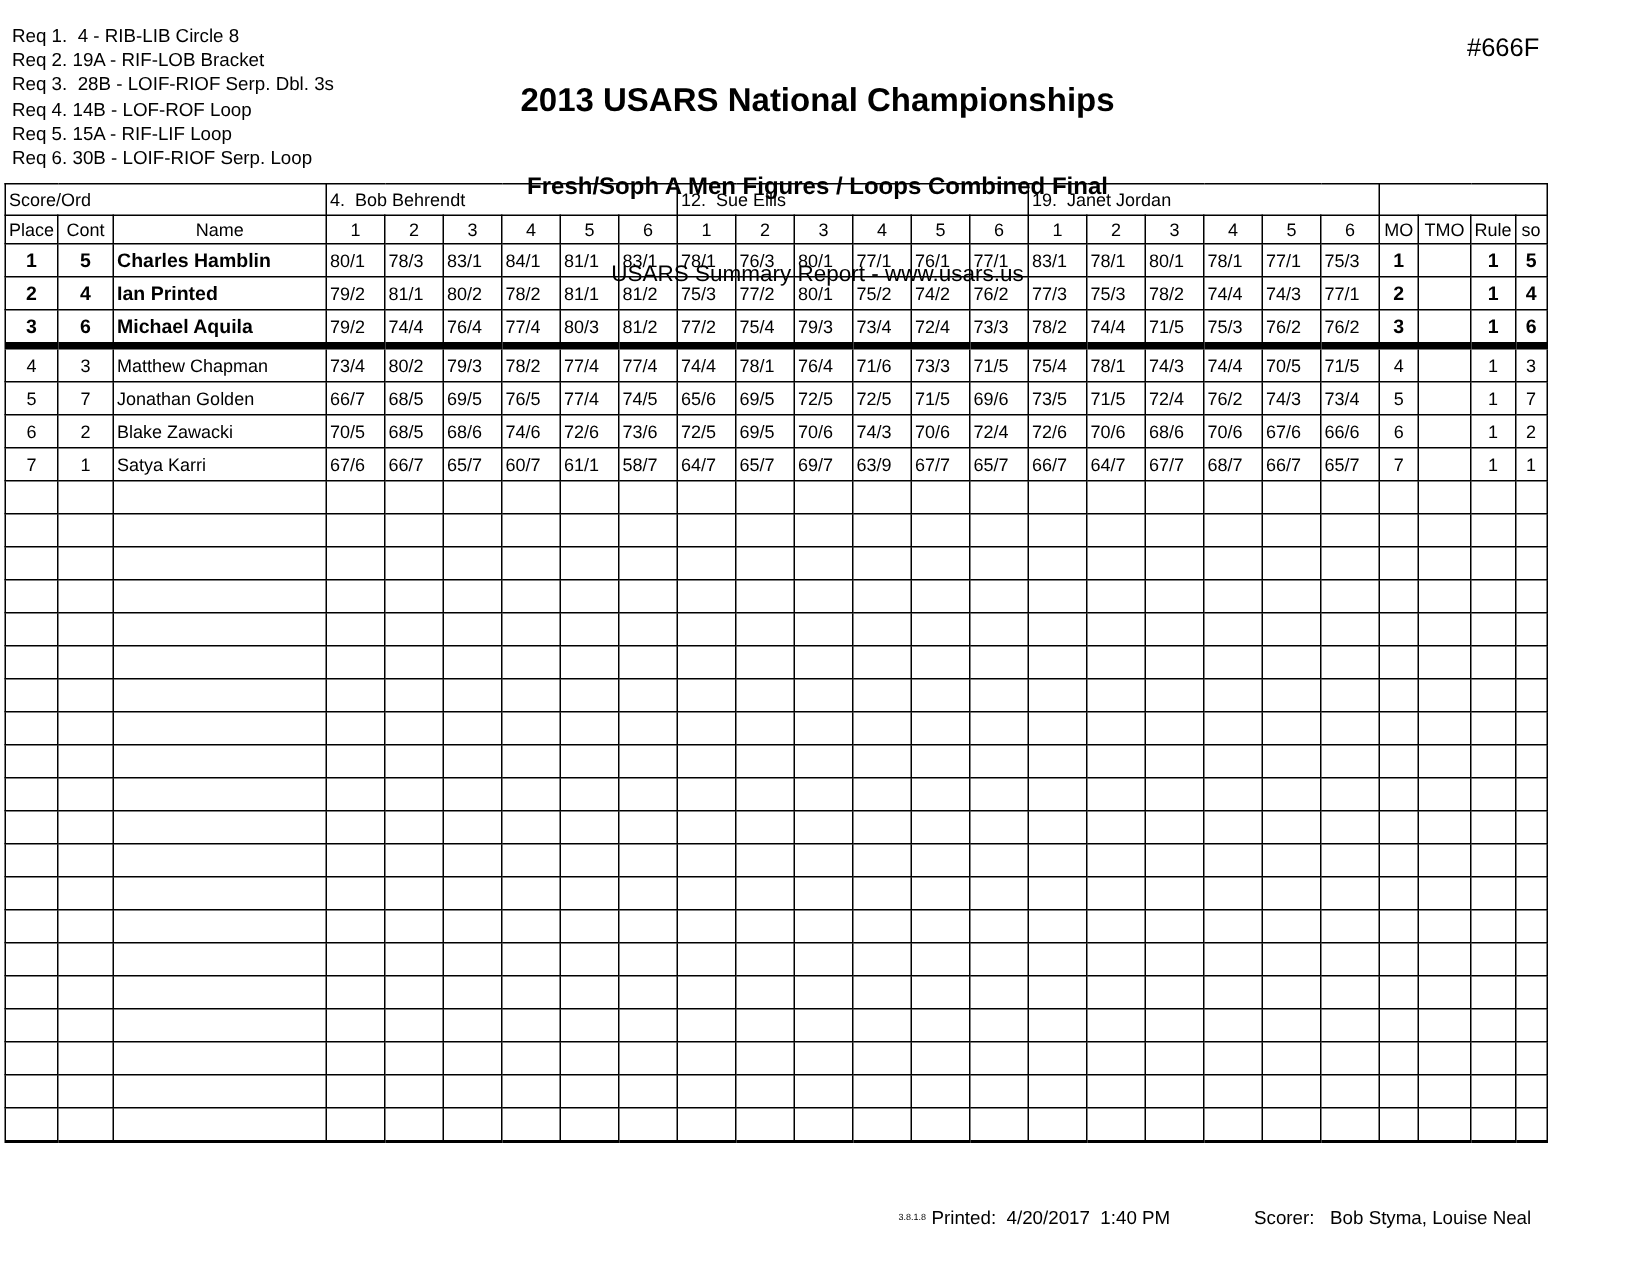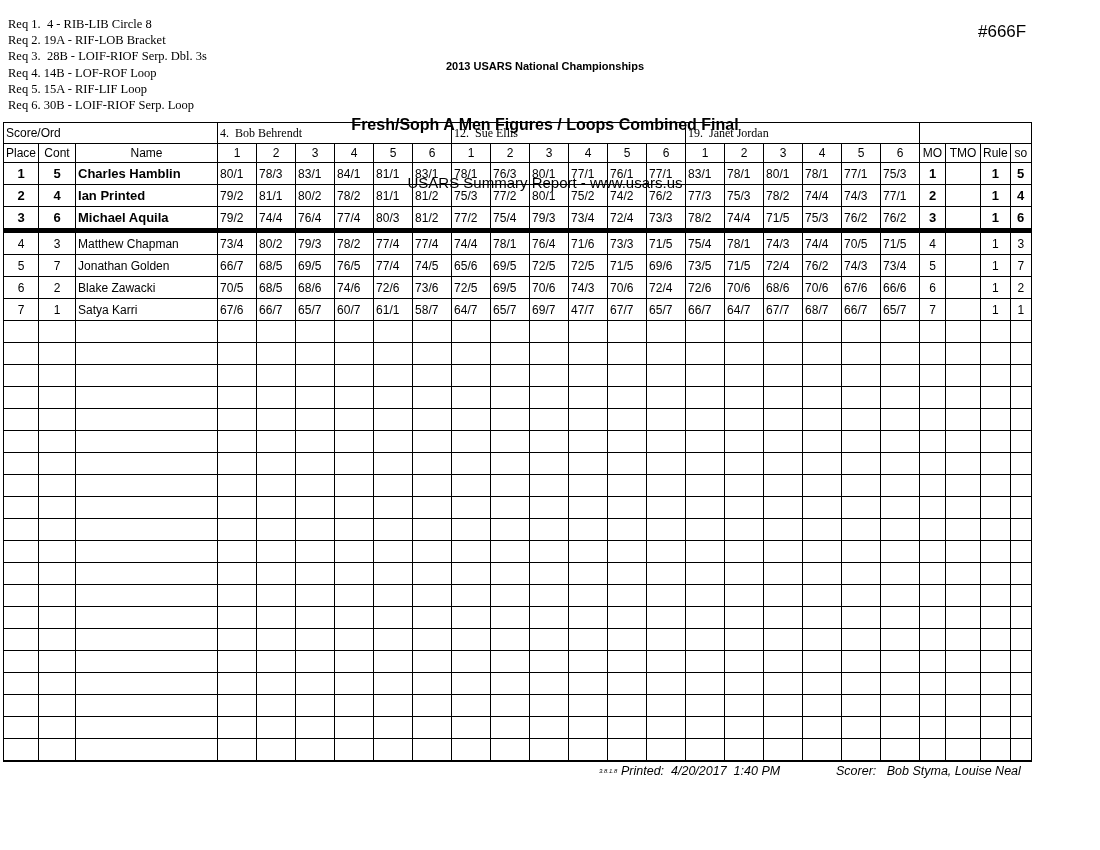--- a/index.html
+++ b/index.html
@@ -2,46 +2,46 @@
 <html><head>
 <meta charset="utf-8">
 <style>
   html,body { margin:0; padding:0; }
   body {
     width:1100px; height:850px; position:relative;
     background:#ffffff; color:#000000;
     font-family:"Liberation Sans","DejaVu Sans",sans-serif;
     overflow:hidden;
   }
-  .req-list { position:absolute; left:8px; top:16px; font-size:12.5px; line-height:16.2px; white-space:pre;font-family:Liberation Serif, serif; }
+  .req-list { position:absolute; left:8px; top:16px; font-size:12.5px; line-height:16.2px; white-space:pre; }
   .title-block { position:absolute; left:45px; top:20px; width:1000px; text-align:center; white-space:pre; }
-  .t-title  { font-size:11px; font-weight:bold; line-height:21px; }
+  .t-title  { font-size:22px; font-weight:bold; line-height:21px; }
   .t-venue  { font-size:14.5px; line-height:19px; }
   .t-event  { font-size:16px; font-weight:bold; line-height:24px; }
   .t-report { font-size:15px; line-height:20px; }
   .event-number { position:absolute; left:978px; top:22px; font-size:17px; font-weight:normal; }
 
   table.grid { position:absolute; left:3px; top:122px; border-collapse:collapse; table-layout:fixed; }
   table.grid td {
     border:1px solid #000; height:21px; font-size:12px; padding:0 2px;
     white-space:pre; overflow:hidden; vertical-align:middle;
   }
   td.blank { border:none; }
   tr.jrow td { height:20px; }
   tr.hrow td { height:18px; text-align:center; }
   td.scoreord { font-size:12px; text-align:left; vertical-align:middle;margin-top:40px; }
-  td.jbox { text-align:left;font-family:Liberation Serif, serif; }
+  td.jbox { text-align:left; }
   td.c { text-align:center; }
   td.l { text-align:left; }
   td.thickL { border-left:5px solid #000; }
   tr.sep td { border-bottom:5px solid #000; }
   tr.boldrow td.b { font-weight:bold; font-size:13px; }
   table.grid tr:last-child td { border-bottom:2px solid #000; }
 
-  .footer { position:absolute; left:0; top:764px; width:944px; height:20px;font-style:italic; }
+  .footer { position:absolute; left:0; top:805px; width:944px; height:20px; }
   .footer .version { position:absolute; left:599px; top:4px; font-size:6px; }
   .footer .printed { position:absolute; left:621px; top:0; font-size:12.5px; white-space:pre; }
   .footer .scorer  { position:absolute; left:836px; top:0; font-size:12.5px; white-space:pre; }
 </style>
 </head>
 <body>
 
 <div class="req-list" id="reqList"><div>Req 1.  4 - RIB-LIB Circle 8</div><div>Req 2. 19A - RIF-LOB Bracket</div><div>Req 3.  28B - LOIF-RIOF Serp. Dbl. 3s</div><div>Req 4. 14B - LOF-ROF Loop</div><div>Req 5. 15A - RIF-LIF Loop</div><div>Req 6. 30B - LOIF-RIOF Serp. Loop</div></div>
 
 <div class="title-block">
@@ -283,21 +283,21 @@
         <td class="l b">Satya Karri</td>
         <td class="l">67/6</td>
         <td class="l">66/7</td>
         <td class="l">65/7</td>
         <td class="l">60/7</td>
         <td class="l">61/1</td>
         <td class="l">58/7</td>
         <td class="l thickL">64/7</td>
         <td class="l">65/7</td>
         <td class="l">69/7</td>
-        <td class="l">47/7</td>
+        <td class="l">63/9</td>
         <td class="l">67/7</td>
         <td class="l">65/7</td>
         <td class="l thickL">66/7</td>
         <td class="l">64/7</td>
         <td class="l">67/7</td>
         <td class="l">68/7</td>
         <td class="l">66/7</td>
         <td class="l">65/7</td>
         <td class="c b thickL">7</td>
         <td class="c"></td>

